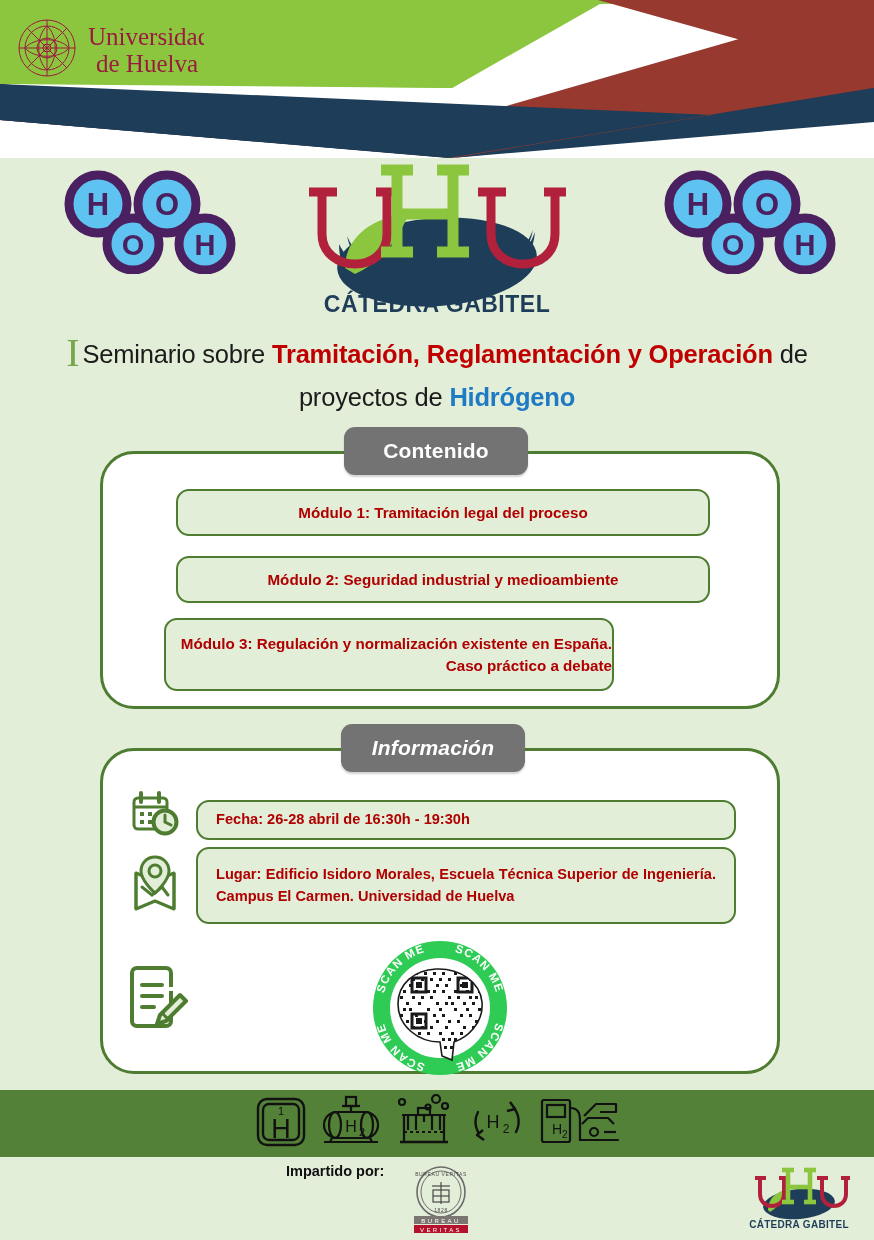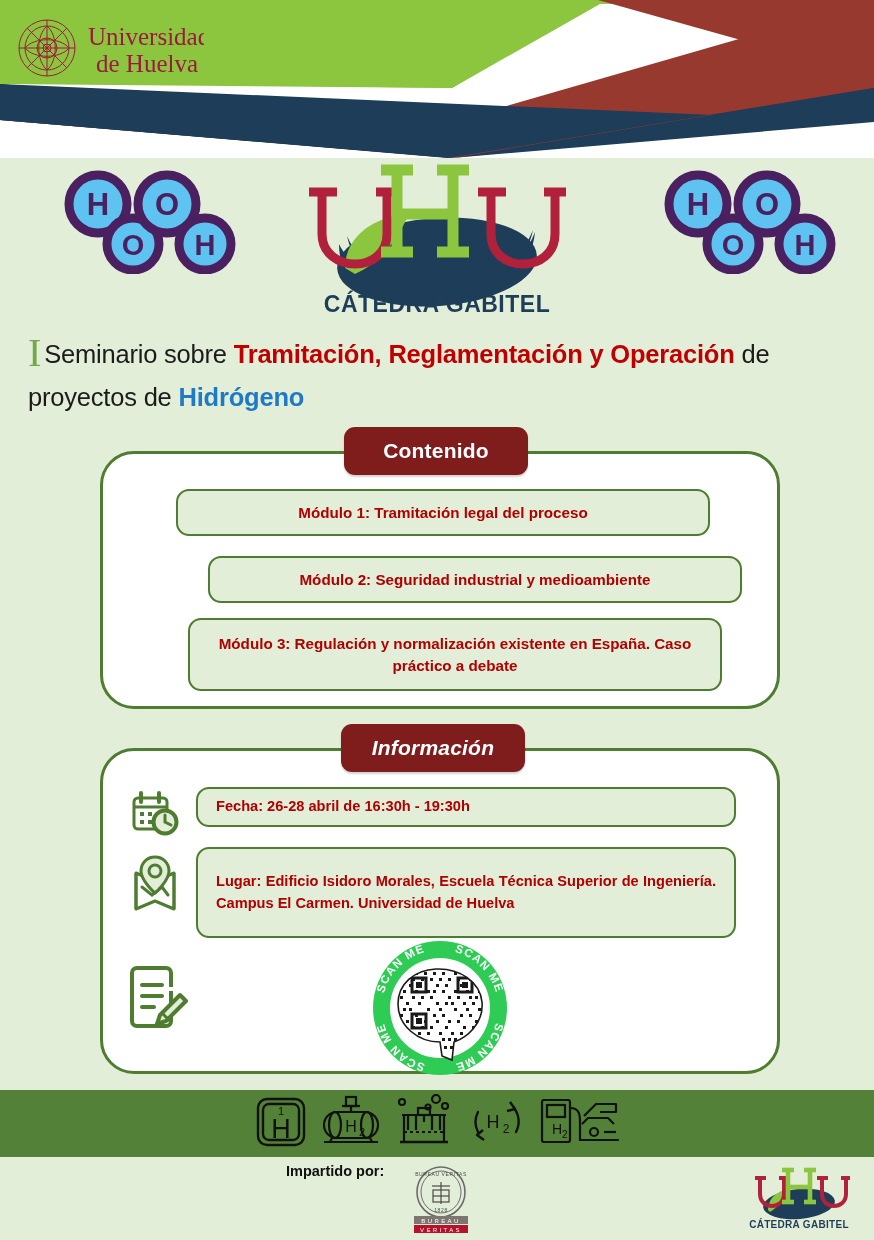--- a/index.html
+++ b/index.html
@@ -18,40 +18,40 @@
   
   .molecule{position:absolute;}
 
   
   .logo-main{position:absolute;left:277px;top:158px;width:320px;height:162px;}
   .logo-main svg{display:block;}
 
   
   .title{
     position:absolute;left:28px;top:326px;width:818px;
-    text-align:left;line-height:1.34;
+    text-align:center;line-height:1.34;
     font-size:25.5px;color:#1b1b1b;
     font-family:"Liberation Sans", sans-serif;
     letter-spacing:-0.2px;
   }
   .title .roman{
     font-family:"Liberation Serif", serif;
     color:#76a84a;font-size:40px;font-weight:400;
     vertical-align:-3px;padding-right:3px;
   }
   .title .red{color:#c00000;font-weight:bold;}
   .title .blue{color:#1f7ac4;font-weight:bold;}
 
   
   .card{
     position:absolute;background:#ffffff;
     border:3px solid #4e7c30;border-radius:34px;
   }
   .pill{
-    position:absolute;background:#7f1d1d;
+    position:absolute;background:#737373;
     border-radius:11px;color:#ffffff;
     display:flex;align-items:center;justify-content:center;
     font-size:21px;font-weight:bold;letter-spacing:.2px;
     box-shadow:0 2px 2px rgba(0,0,0,.18);
     z-index:5;
   }
 
   .modbox{
     position:absolute;background:#e3eed9;
     border:2.5px solid #4e7c30;border-radius:13px;
@@ -63,21 +63,21 @@
 
   .infobox{
     position:absolute;background:#e3eed9;
     border:2.5px solid #4e7c30;border-radius:13px;
     display:flex;align-items:center;
     color:#b00000;font-weight:bold;
     font-size:14.6px;line-height:1.5;
     padding:8px 18px;box-sizing:border-box;
     text-align:justify;
   }
-  .infobox.one-line{text-align:left;}
+  .infobox.one-line{text-align:left;margin-top:13px;}
 
   .infoicon{position:absolute;}
 
   
   .qr{position:absolute;left:370px;top:938px;width:140px;height:140px;}
 
   
   .band{
     position:absolute;left:0;top:1090px;width:874px;height:67px;
     background:#538137;
@@ -200,22 +200,22 @@
   </div>
 
   <div class="title">
     <span class="roman">I</span><span>Seminario sobre </span><span class="red">Tramitación, Reglamentación y Operación</span><span> de proyectos de </span><span class="blue">Hidrógeno</span>
   </div>
 
   <div class="card" style="left:100px;top:451px;width:674px;height:252px;"></div>
   <div class="pill" style="left:344px;top:427px;width:184px;height:48px;">Contenido</div>
 
   <div class="modbox" style="left:176px;top:489px;width:534px;height:47px;">Módulo 1: Tramitación legal del proceso</div>
-  <div class="modbox" style="left:176px;top:556px;width:534px;height:47px;margin-left:32px;">Módulo 2: Seguridad industrial y medioambiente</div>
-  <div class="modbox" style="left:188px;top:618px;width:534px;height:73px;">Módulo 3: Regulación y normalización existente en España. Caso práctico a debate</div>
+  <div class="modbox" style="left:176px;top:556px;width:534px;height:47px;">Módulo 2: Seguridad industrial y medioambiente</div>
+  <div class="modbox" style="left:164px;top:618px;width:450px;height:73px;text-align:right;">Módulo 3: Regulación y normalización existente en España. Caso práctico a debate</div>
 
   <div class="card" style="left:100px;top:748px;width:674px;height:320px;"></div>
   <div class="pill" style="left:341px;top:724px;width:184px;height:48px;font-style:italic;">Información</div>
 
   <div class="infoicon" style="left:128px;top:787px;">
     <svg width="52" height="52" viewBox="0 0 52 52" fill="none" stroke="#4e7c30" stroke-width="3">
       <rect x="6" y="11" width="33" height="31" rx="4"></rect>
       <line x1="13" y1="6" x2="13" y2="15" stroke-linecap="round" stroke-width="4"></line>
       <line x1="31" y1="6" x2="31" y2="15" stroke-linecap="round" stroke-width="4"></line>
       <line x1="6" y1="20" x2="39" y2="20"></line>
@@ -235,21 +235,21 @@
   <div class="infoicon" style="left:128px;top:855px;">
     <svg width="54" height="60" viewBox="0 0 54 60" fill="none" stroke="#4e7c30" stroke-width="3">
       <path d="M8,18 L8,54 L27,46 L46,54 L46,18 L27,26 Z" stroke-linejoin="round"></path>
       <line x1="8" y1="18" x2="8" y2="54"></line>
       <line x1="46" y1="18" x2="46" y2="54"></line>
       <path d="M14,32 L24,40 L34,32 L40,40" stroke-linecap="round"></path>
       <path d="M27,2 C19,2 13,8 13,16 C13,26 27,38 27,38 C27,38 41,26 41,16 C41,8 35,2 27,2 Z" fill="#e3eed9"></path>
       <circle cx="27" cy="16" r="6"></circle>
     </svg>
   </div>
-  <div class="infobox" style="left:196px;top:847px;width:540px;height:91px;">Lugar: Edificio Isidoro Morales, Escuela Técnica Superior de Ingeniería. Campus El Carmen. Universidad de Huelva</div>
+  <div class="infobox" style="left:196px;top:847px;width:540px;height:77px;">Lugar: Edificio Isidoro Morales, Escuela Técnica Superior de Ingeniería. Campus El Carmen. Universidad de Huelva</div>
 
   <div class="infoicon" style="left:124px;top:963px;">
     <svg width="64" height="70" viewBox="0 0 64 70" fill="none" stroke="#4e7c30" stroke-width="4">
       <path d="M8,10 L8,58 C8,61 10,63 13,63 L42,63 C45,63 47,61 47,58 L47,28" stroke-linejoin="round"></path>
       <path d="M8,10 C8,7 10,5 13,5 L42,5 C45,5 47,7 47,10 L47,24" stroke-linejoin="round"></path>
       <line x1="18" y1="22" x2="38" y2="22" stroke-linecap="round"></line>
       <line x1="18" y1="33" x2="38" y2="33" stroke-linecap="round"></line>
       <line x1="18" y1="44" x2="30" y2="44" stroke-linecap="round"></line>
       <path d="M56,32 L62,38 L42,58 L33,61 L36,52 Z" stroke-linejoin="round" fill="#e3eed9"></path>
       <line x1="38" y1="50" x2="46" y2="58" stroke-width="3"></line>

